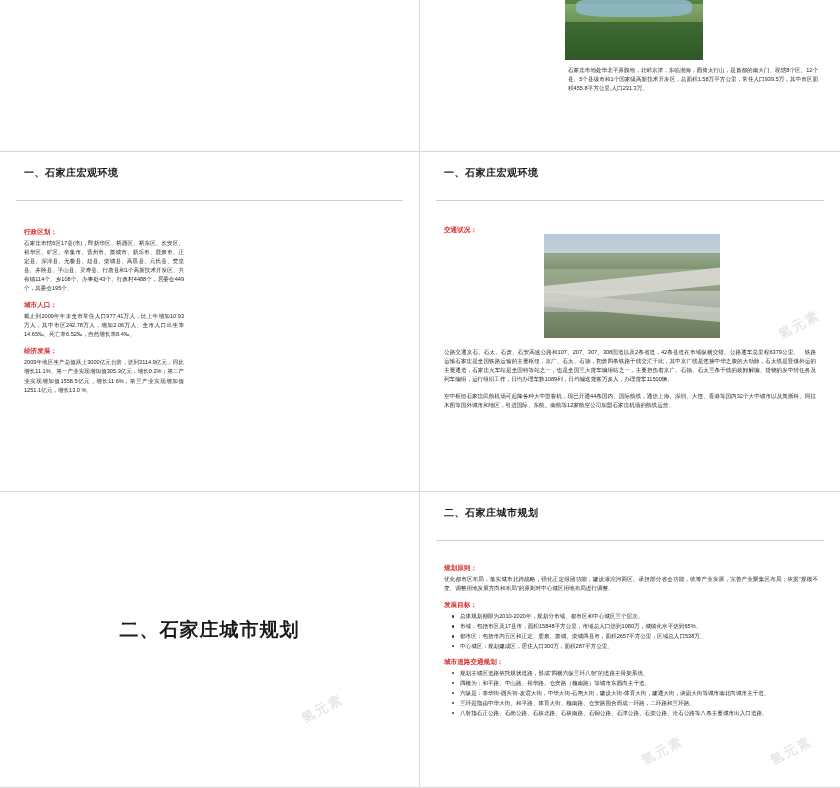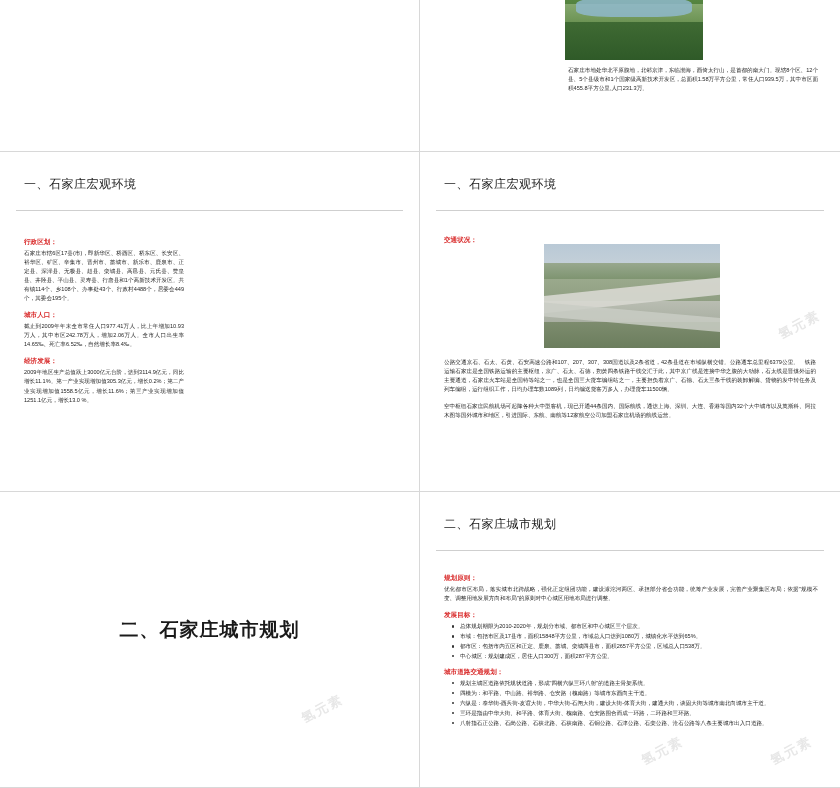--- a/index.html
+++ b/index.html
@@ -31,24 +31,24 @@
     position: relative;
     overflow: hidden;
     padding: 0;
   }
   .slide.nb { border-right: none; }
 
   .inner { position: relative; width: 100%; height: 100%; }
 
   
   .slide-title {
-    font-size: 12px;
+    font-size: 10px;
     color: #1a1a1a;
-    font-weight: normal;
-    margin: 24px 0 0 24px;
+    font-weight: bold;
+    margin: 14px 0 0 24px;
     letter-spacing: .5px;
   }
   .title-underline {
     position: absolute;
     left: 16px; right: 16px;
     top: 34px;
     height: 1px;
     background: #cfcfcf;
   }
 

